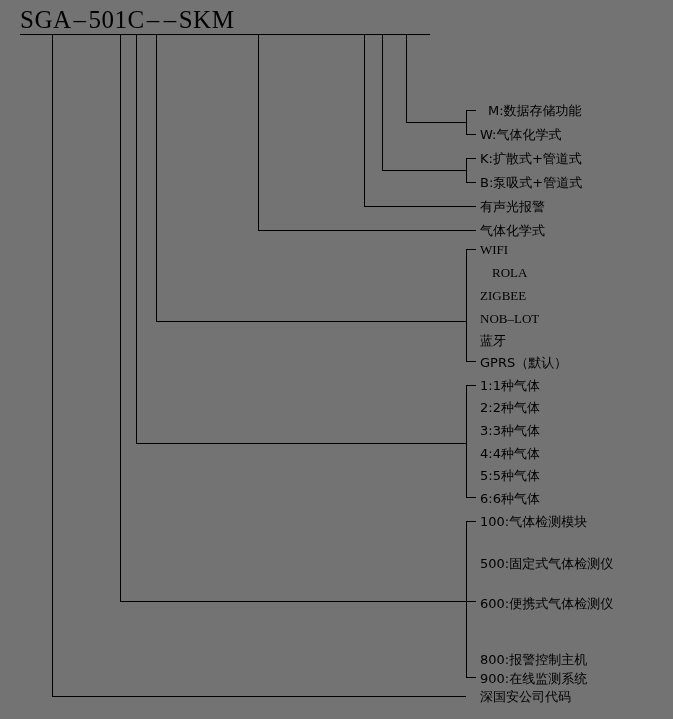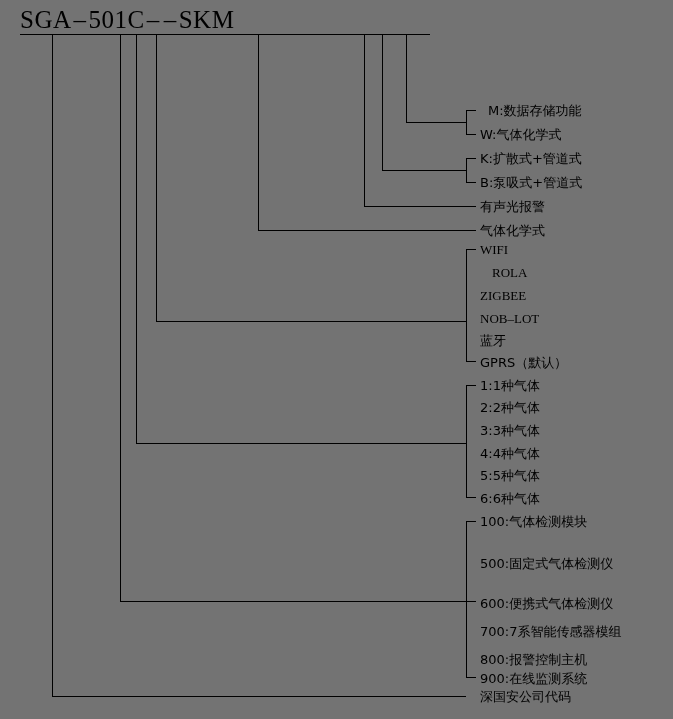--- a/index.html
+++ b/index.html
@@ -134,20 +134,19 @@
   <div class="lbl lbl-cn" style="left:480px; top:491px;">6:6种气体</div>
 
   <div class="hline" style="left:120px; top:601px; width:346px;"></div>
   <div class="vline" style="left:466px; top:521px; height:156px;"></div>
   <div class="hline" style="left:466px; top:521px; width:10px;"></div>
   <div class="hline" style="left:466px; top:601px; width:10px;"></div>
   <div class="hline" style="left:466px; top:677px; width:10px;"></div>
   <div class="lbl lbl-cn" style="left:480px; top:514px;">100:气体检测模块</div>
   <div class="lbl lbl-cn" style="left:480px; top:556px;">500:固定式气体检测仪</div>
   <div class="lbl lbl-cn" style="left:480px; top:596px;">600:便携式气体检测仪</div>
-  <div class="lbl lbl-cn" style="left:480px; top:624px;">700:7系智能传感器模组</div>
   <div class="lbl lbl-cn" style="left:480px; top:652px;">800:报警控制主机</div>
   <div class="lbl lbl-cn" style="left:480px; top:671px;">900:在线监测系统</div>
 
   <div class="hline" style="left:52px; top:696px; width:414px;"></div>
   <div class="lbl lbl-cn" style="left:480px; top:689px;">深国安公司代码</div>
 
 </div>
 
 </body></html>

